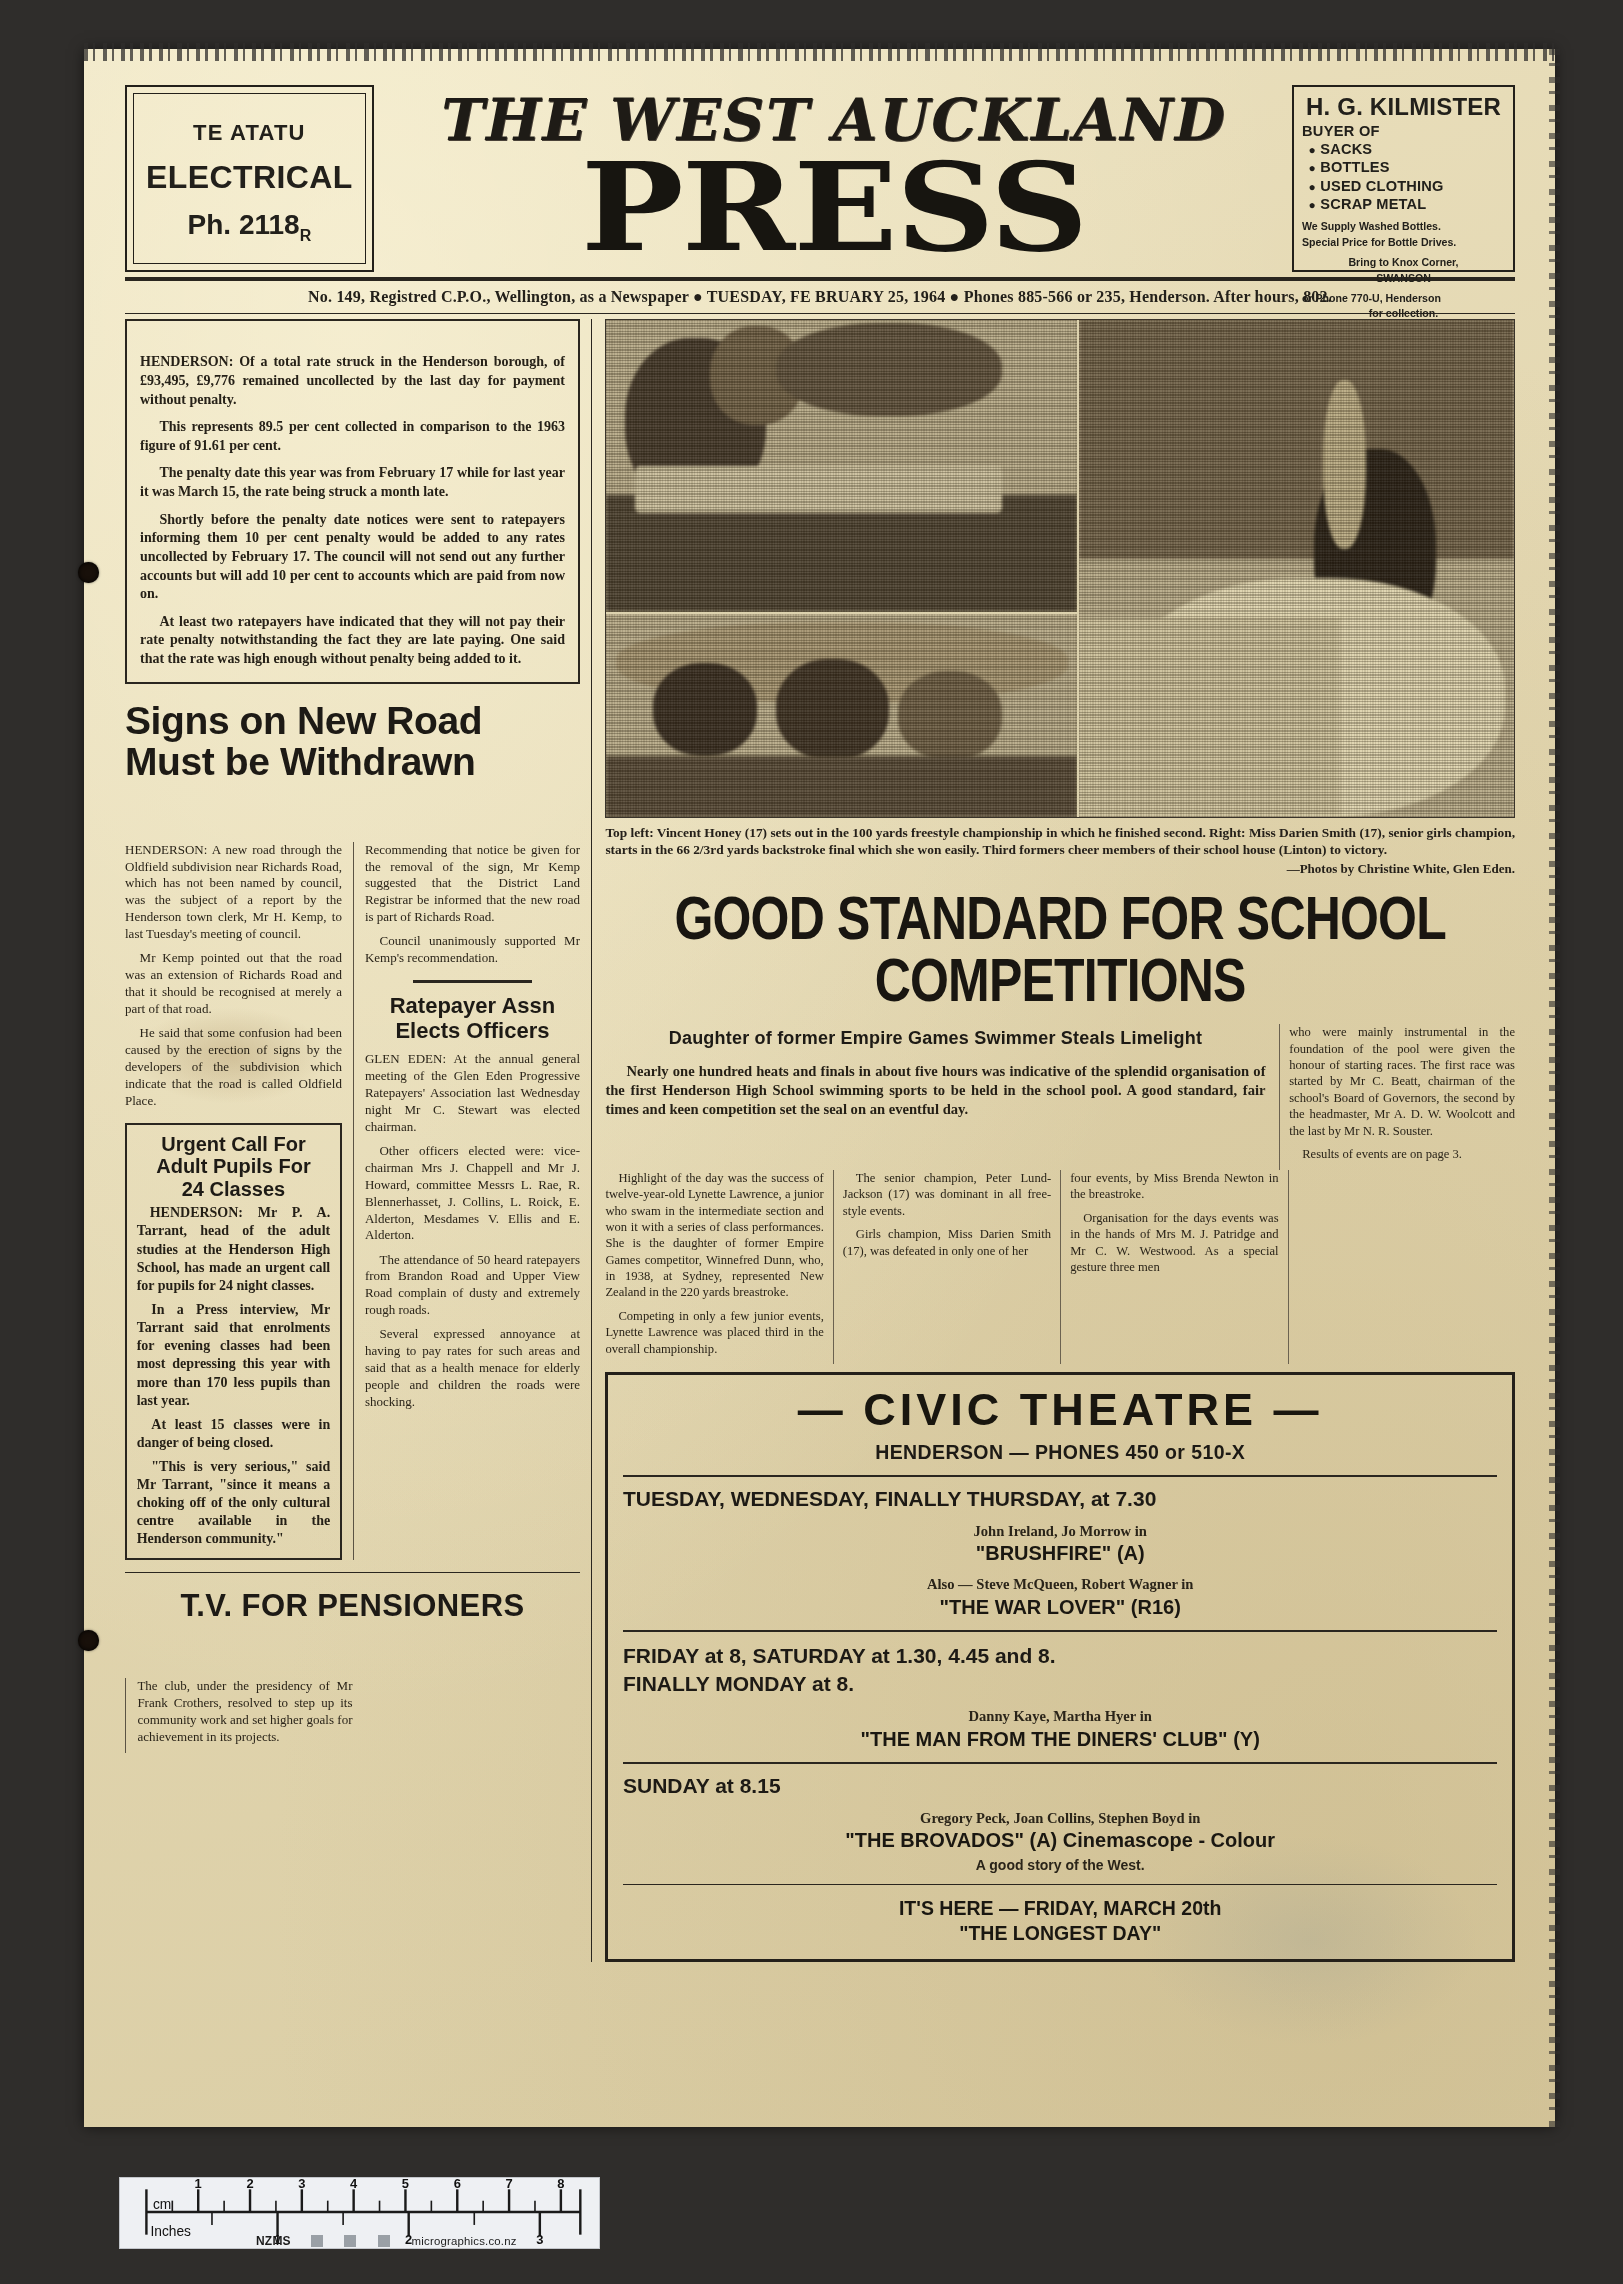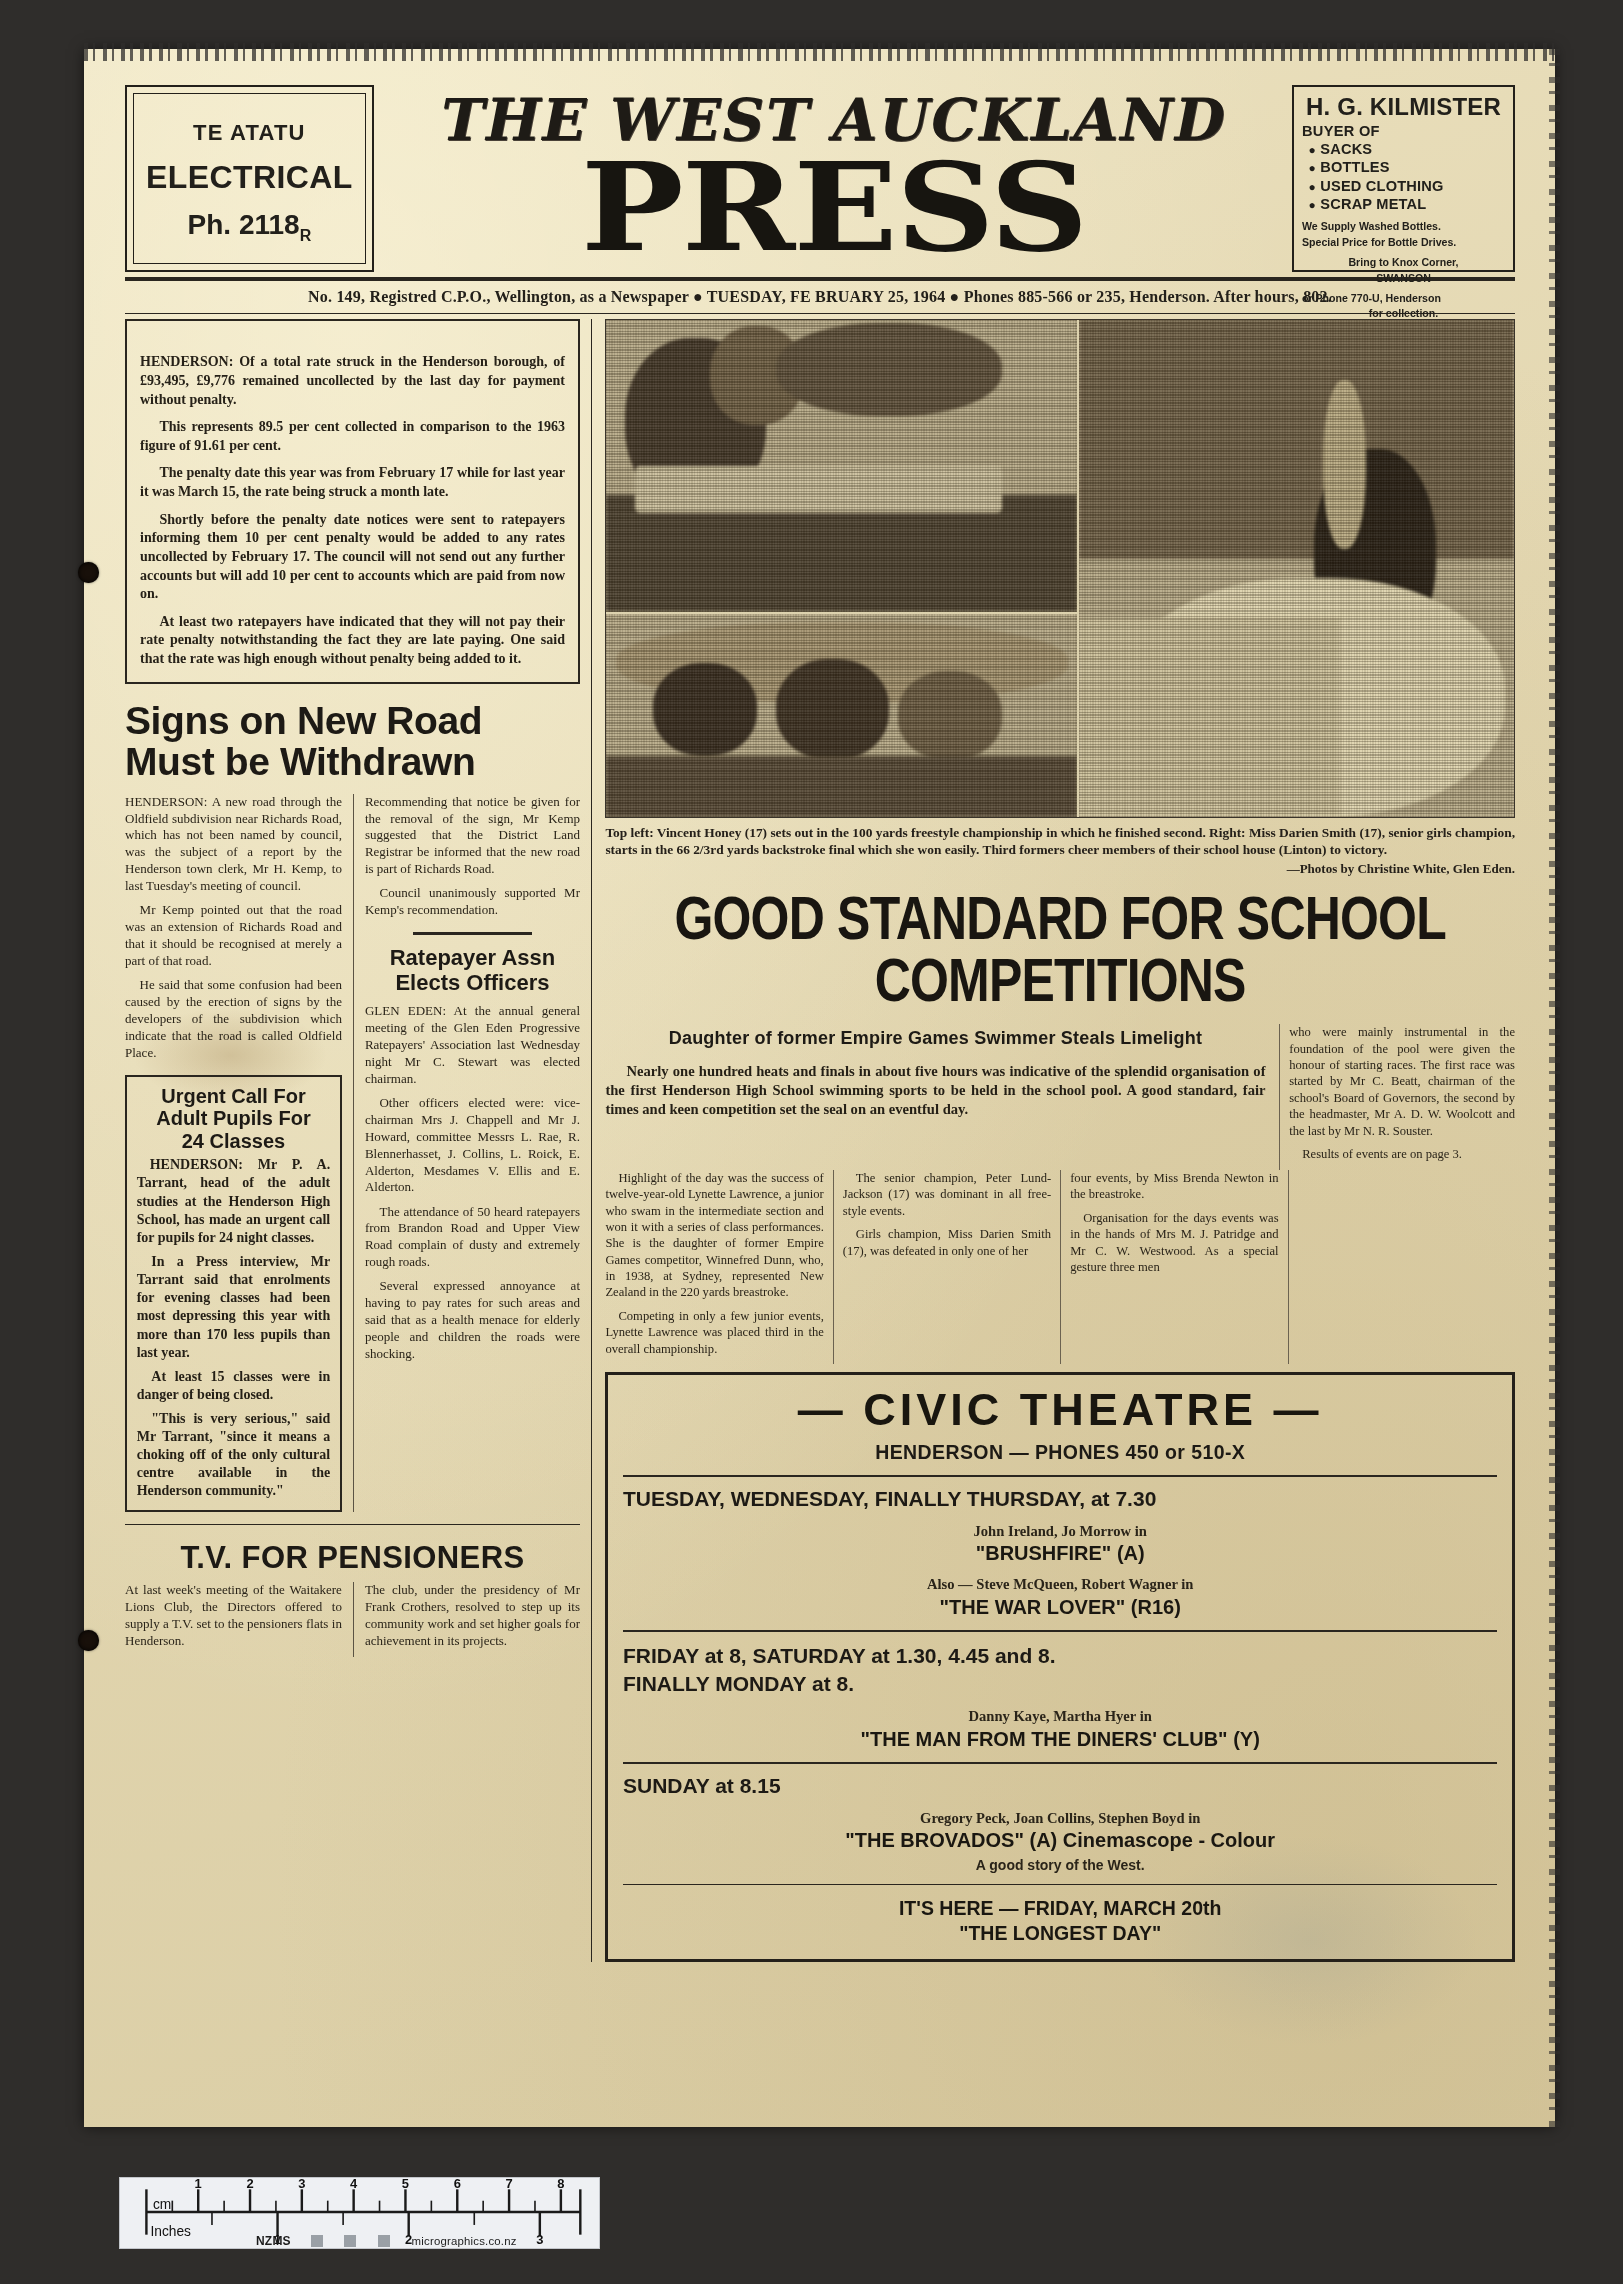--- a/index.html
+++ b/index.html
@@ -76,21 +76,21 @@
   .hl1{font-size:37px;text-align:center;}
   .hl1 .l2{display:block;margin-top:6.5px;}
 
   .boxed{border:2.4px solid #2a261f;padding:11.4px 13px 13px;}
   p.news{font-family:"Liberation Serif",serif;font-size:14px;line-height:1.33;
     color:#262118;text-align:justify;margin:0 0 9px;text-indent:19.5px;font-weight:600;}
   p.news.lead{text-indent:0;}
 
   .hl2{font-size:39px;text-align:left;margin:16px 0 11.4px;}
   .subcols{display:flex;gap:0;}
-  .sc{width:50%;padding-right:10.6px;box-sizing:border-box;}
+  .sc{width:50%;padding-right:10.6px;box-sizing:border-box;margin-top:48px;}
   .sc:last-child{padding-right:0;padding-left:11.4px;border-left:0.8px solid #5b5344;}
   p.body{font-family:"Liberation Serif",serif;font-size:13px;line-height:1.30;
     color:#2a2419;text-align:justify;margin:0 0 7.3px;text-indent:14.6px;}
   p.body.lead{text-indent:0;}
 
   .sub-hd{font-family:"Liberation Sans",sans-serif;font-weight:700;font-size:22px;
     text-align:center;color:#1d1a15;line-height:1.12;margin:11.4px 0 8px;}
   .divline{height:2.4px;background:#2a261f;width:55%;margin:13px auto 11.4px;}
 
   .boxed2{border:2.4px solid #2a261f;padding:8px 9.7px 9.7px;margin-top:13px;}
@@ -260,23 +260,20 @@
               <p class="body">Other officers elected were: vice-chairman Mrs J. Chappell and Mr J. Howard, committee Messrs L. Rae, R. Blennerhasset, J. Collins, L. Roick, E. Alderton, Mesdames V. Ellis and E. Alderton.</p>
               <p class="body">The attendance of 50 heard ratepayers from Brandon Road and Upper View Road complain of dusty and extremely rough roads.</p>
               <p class="body">Several expressed annoyance at having to pay rates for such areas and said that as a health menace for elderly people and children the roads were shocking.</p>
             </div>
           </div>
 
           <div class="rule-thin" style="margin-top:11.4px"></div>
           <div class="tv-wrap">
             <div class="tv-hd">T.V. FOR  PENSIONERS</div>
             <div class="subcols">
-              <div class="sc">
-                <p class="body lead">At last week's meeting of the Waitakere Lions Club, the Directors offered to supply a T.V. set to the pensioners flats in Henderson.</p>
-              </div>
               <div class="sc">
                 <p class="body lead">The club, under the presidency of Mr Frank Crothers, resolved to step up its community work and set higher goals for achievement in its projects.</p>
               </div>
             </div>
           </div>
         </div>
 
         <div class="col-right">
 
           <div class="photos">

